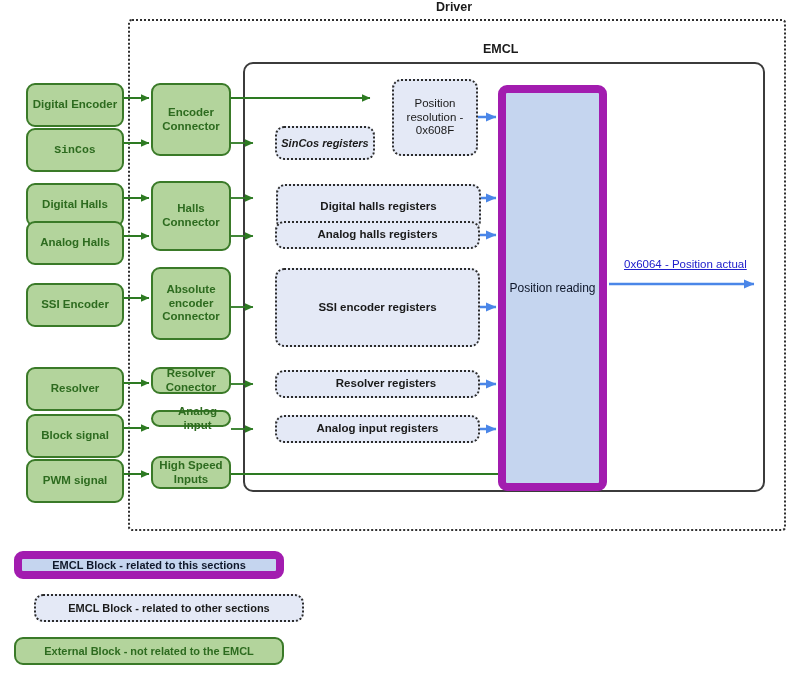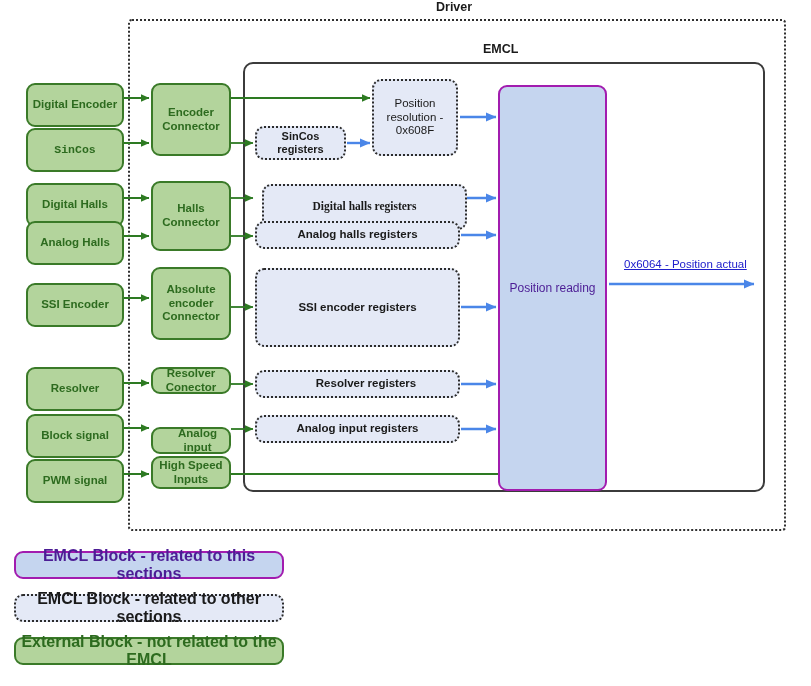--- a/index.html
+++ b/index.html
@@ -31,66 +31,66 @@
   .node{
     position:absolute;box-sizing:border-box;display:flex;
     align-items:center;justify-content:center;text-align:center;
     border-radius:9px;font-size:11.5px;font-weight:bold;line-height:1.18;
     padding:1px 3px;
   }
   .green{
     background:#b3d49c;border:2px solid #3a7a28;color:#2d6b1f;
   }
   .emcl-other{ 
-    background:#e4e9f6;border:2px dotted #2b2b2b;color:#1a1a1a;font-weight:bold;
+    background:#e4e9f6;border:2px dotted #2b2b2b;color:#1a1a1a;font-weight:bold;margin-left:20px;
   }
   .emcl-this{ 
-    background:#c5d5ef;border:2px solid #a21caf;color:#4c1d95;font-weight:bold;
+    background:#c5d5ef;border:8px solid #a21caf;color:#0f172a;font-weight:bold;
   }
 
   
   .src{left:26px;width:98px;height:44px;}
   .s1{top:83px;}  .s2{top:128px;font-family:Liberation Mono, monospace;}
   .s3{top:183px;} .s4{top:221px;}
   .s5{top:283px;}
   .s6{top:367px;} .s7{top:414px;} .s8{top:459px;}
 
   
   .conn{left:151px;width:80px;}
   .c-encoder{top:83px;height:73px;}
   .c-halls{top:181px;height:70px;}
   .c-abs{top:267px;height:73px;}
   .c-resolver{top:367px;height:27px;}
-  .c-analog{top:427px;height:27px;padding-left:16px;}
+  .c-analog{top:410px;height:17px;padding-left:16px;}
   .c-hsi{top:456px;height:33px;}
 
   
-  .n-sincos{left:255px;top:126px;width:91px;height:34px;font-size:11px;}
+  .n-sincos{left:255px;top:126px;width:100px;height:34px;font-size:11px;font-style:italic;}
   .n-posres{left:372px;top:79px;width:86px;height:77px;font-size:11.5px;font-weight:normal;}
-  .n-dhalls{left:262px;top:184px;width:205px;height:46px;font-family:Liberation Serif, serif;}
+  .n-dhalls{left:256px;top:184px;width:205px;height:46px;}
   .n-ahalls{left:255px;top:221px;width:205px;height:28px;}
   .n-ssi{left:255px;top:268px;width:205px;height:79px;}
   .n-resolver{left:255px;top:370px;width:205px;height:28px;padding-left:20px;}
   .n-ainput{left:255px;top:415px;width:205px;height:28px;}
   .n-posreading{left:498px;top:85px;width:109px;height:406px;font-weight:normal;font-size:12px;}
 
   
   #wires{position:absolute;left:0;top:0;width:811px;height:686px;pointer-events:none;}
 
   
   .link-label{
     position:absolute;left:624px;top:258px;font-size:11.5px;color:#2020cc;
     text-decoration:underline;white-space:nowrap;cursor:pointer;
   }
 
   
   .legend-item{
     position:absolute;left:14px;width:270px;height:28px;box-sizing:border-box;
     display:flex;align-items:center;justify-content:center;text-align:center;
-    border-radius:9px;font-size:16px;font-weight:bold;
+    border-radius:9px;font-size:11px;font-weight:bold;
   }
   .lg1{top:551px;}
   .lg2{top:594px;}
   .lg3{top:637px;}
 </style>
 </head>
 <body>
 
 <div id="canvas">
 

